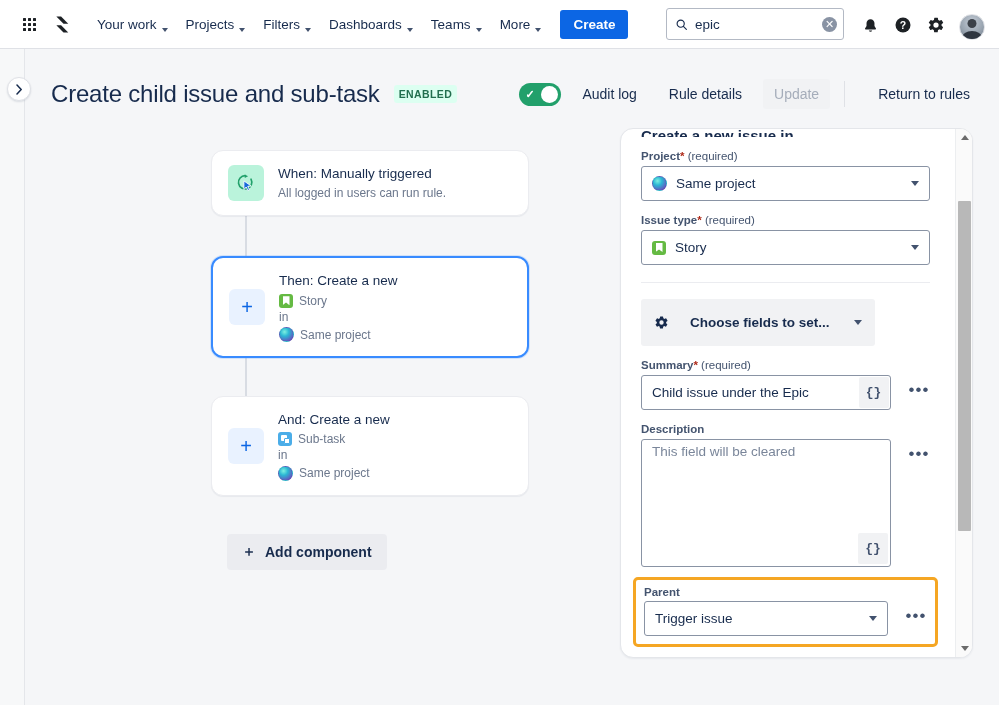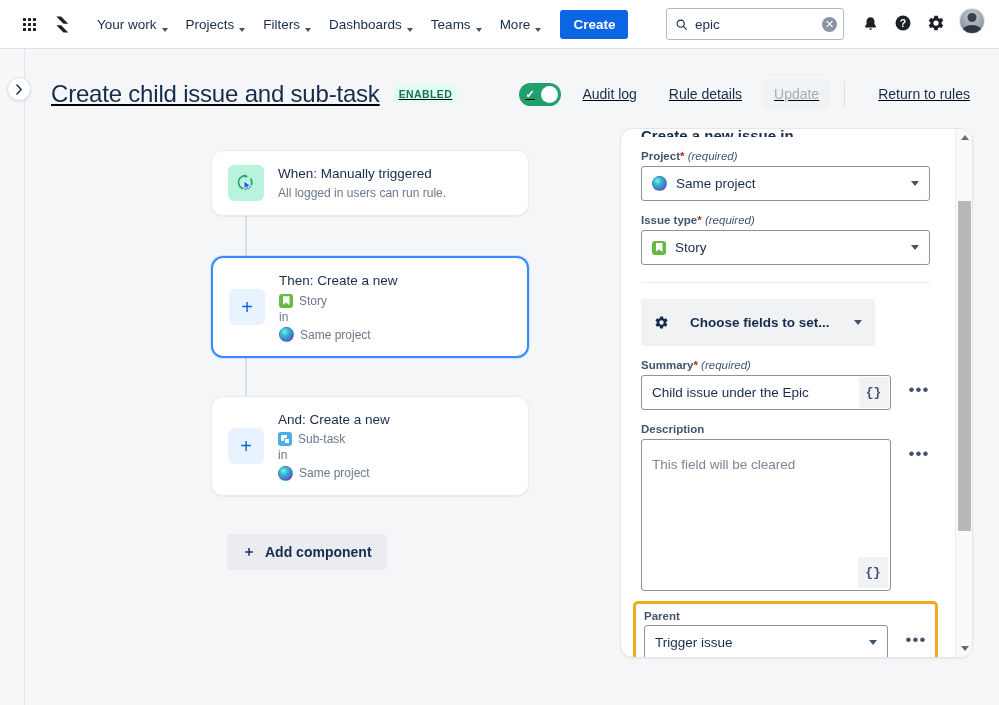--- a/index.html
+++ b/index.html
@@ -26,21 +26,21 @@
     display: flex; align-items: flex-end; gap: 4px;
     font-size: 13.5px; color: #172b4d; padding: 6px 9px;
     border-radius: 3px; cursor: pointer; white-space: nowrap;
   }
   .chev-sm { width: 0; height: 0; border-left: 3.6px solid transparent; border-right: 3.6px solid transparent; border-top: 4.4px solid #42526e; margin-left:1px; }
   .create-btn {
     margin-left: 10px; background: #0c66e4; color: #fff; border: none;
     font-size: 13.5px; font-family: inherit; font-weight: 600;
     padding: 7px 13px; border-radius: 3px; cursor: pointer; white-space: nowrap;
   }
-  .nav-right { margin-left: auto; display: flex; align-items: flex-start; gap: 3px; }
+  .nav-right { margin-left: auto; display: flex; align-items: flex-end; gap: 3px; }
   .searchbox {
     width: 178px; height: 32px; border: 1px solid #b3b9c4; border-radius: 3px;
     display: flex; align-items: center; padding: 0 6px 0 8px; background: #fff;
     margin-right: 8px;
   }
   .searchbox input {
     border: none; outline: none; flex: 1; font-size: 13.5px; font-family: inherit;
     color: #172b4d; background: transparent; margin-left: 7px; min-width: 0;
   }
   .clear-x {
@@ -77,21 +77,21 @@
 
   
   .canvas {
     position: absolute; top: 49px; left: 25px; width: 974px; height: 656px;
     background: #f5f6f8;
   }
 
   
   .rule-header {
     position: absolute; top: 22px; left: 26px; width: 930px; height: 46px;
-    display: flex; align-items: center; text-decoration: underline;
+    display: flex; align-items: center;
   }
   .rule-title { font-size: 24px; color: #172b4d; font-weight: 400; letter-spacing: -0.2px; white-space: nowrap; }
   .badge-enabled {
     margin-left: 14px; background: #dcfff1; color: #216e4e; font-size: 10.5px;
     font-weight: 700; letter-spacing: 0.4px; padding: 3px 5px; border-radius: 3px;
   }
   .header-actions { margin-left: auto; display: flex; align-items: center; }
   .toggle {
     width: 42px; height: 23px; border-radius: 12px; background: #22a06b;
     display: flex; align-items: center; padding: 0 3px; cursor: pointer; position: relative;
@@ -157,21 +157,21 @@
     box-shadow: 0 1px 2px rgba(9,30,66,0.06); overflow: hidden;
   }
   .panel-inner { position: absolute; top: 0; left: 0; right: 22px; bottom: 0; padding: 0 20px; }
   .panel-clip-title {
     font-size: 15px; color: #172b4d; font-weight: 600; height: 9px;
     overflow: hidden; margin-top: -1px; line-height: 1;
   }
   .fld { margin-top: 13px; }
   .fld-label { font-size: 11.5px; color: #44546f; font-weight: 700; margin-bottom: 4px; }
   .req-star { color: #ae2a19; font-weight: 700; }
-  .req-txt { font-weight: 400; color: #44546f; font-style: italic; }
+  .req-txt { font-weight: 400; color: #44546f; }
   .sel {
     height: 35px; border: 1.5px solid #8993a4; border-radius: 3px; background: #fff;
     display: flex; align-items: center; padding: 0 10px; cursor: pointer; font-size: 13.5px; color: #172b4d;
   }
   .sel .chev { margin-left: auto; width: 0; height: 0; border-left: 4.5px solid transparent; border-right: 4.5px solid transparent; border-top: 5.5px solid #42526e; }
   .sel .ic-left { margin-right: 9px; }
 
   .divider { height: 1px; background: #ebecf0; margin: 17px 0 0 0; }
 
   .choose-fields {
@@ -188,22 +188,22 @@
     display: flex; align-items: center; padding: 0 0 0 10px; font-size: 13.5px; color: #172b4d;
     cursor: text;
   }
   .smart-btn {
     margin-left: auto; width: 30px; height: 31px; background: #f1f2f4;
     display: flex; align-items: center; justify-content: center;
     font-size: 13px; color: #42526e; font-weight: 600; cursor: pointer; border-radius: 2px; margin-right: 1.5px;
     font-family: "Liberation Mono", monospace;
   }
   .txtarea {
-    height: 152px; border: 1.5px solid #8993a4; border-radius: 3px; background: #fff;
-    padding: 17px 10px; font-size: 13.5px; color: #7a869a; position: relative; cursor: text;
+    height: 128px; border: 1.5px solid #8993a4; border-radius: 3px; background: #fff;
+    padding: 4px 10px; font-size: 13.5px; color: #7a869a; position: relative; cursor: text;
   }
   .txtarea .smart-btn { position: absolute; right: 2px; bottom: 2px; margin: 0; }
   .dots {
     width: 22px; height: 35px; display: flex; align-items: center; justify-content: center;
     color: #42526e; font-size: 17px; letter-spacing: 1px; cursor: pointer; flex: 0 0 auto;
     line-height: 1; padding-bottom: 6px;
   }
   .dots.tall { height: 35px; }
 
   .parent-highlight {

